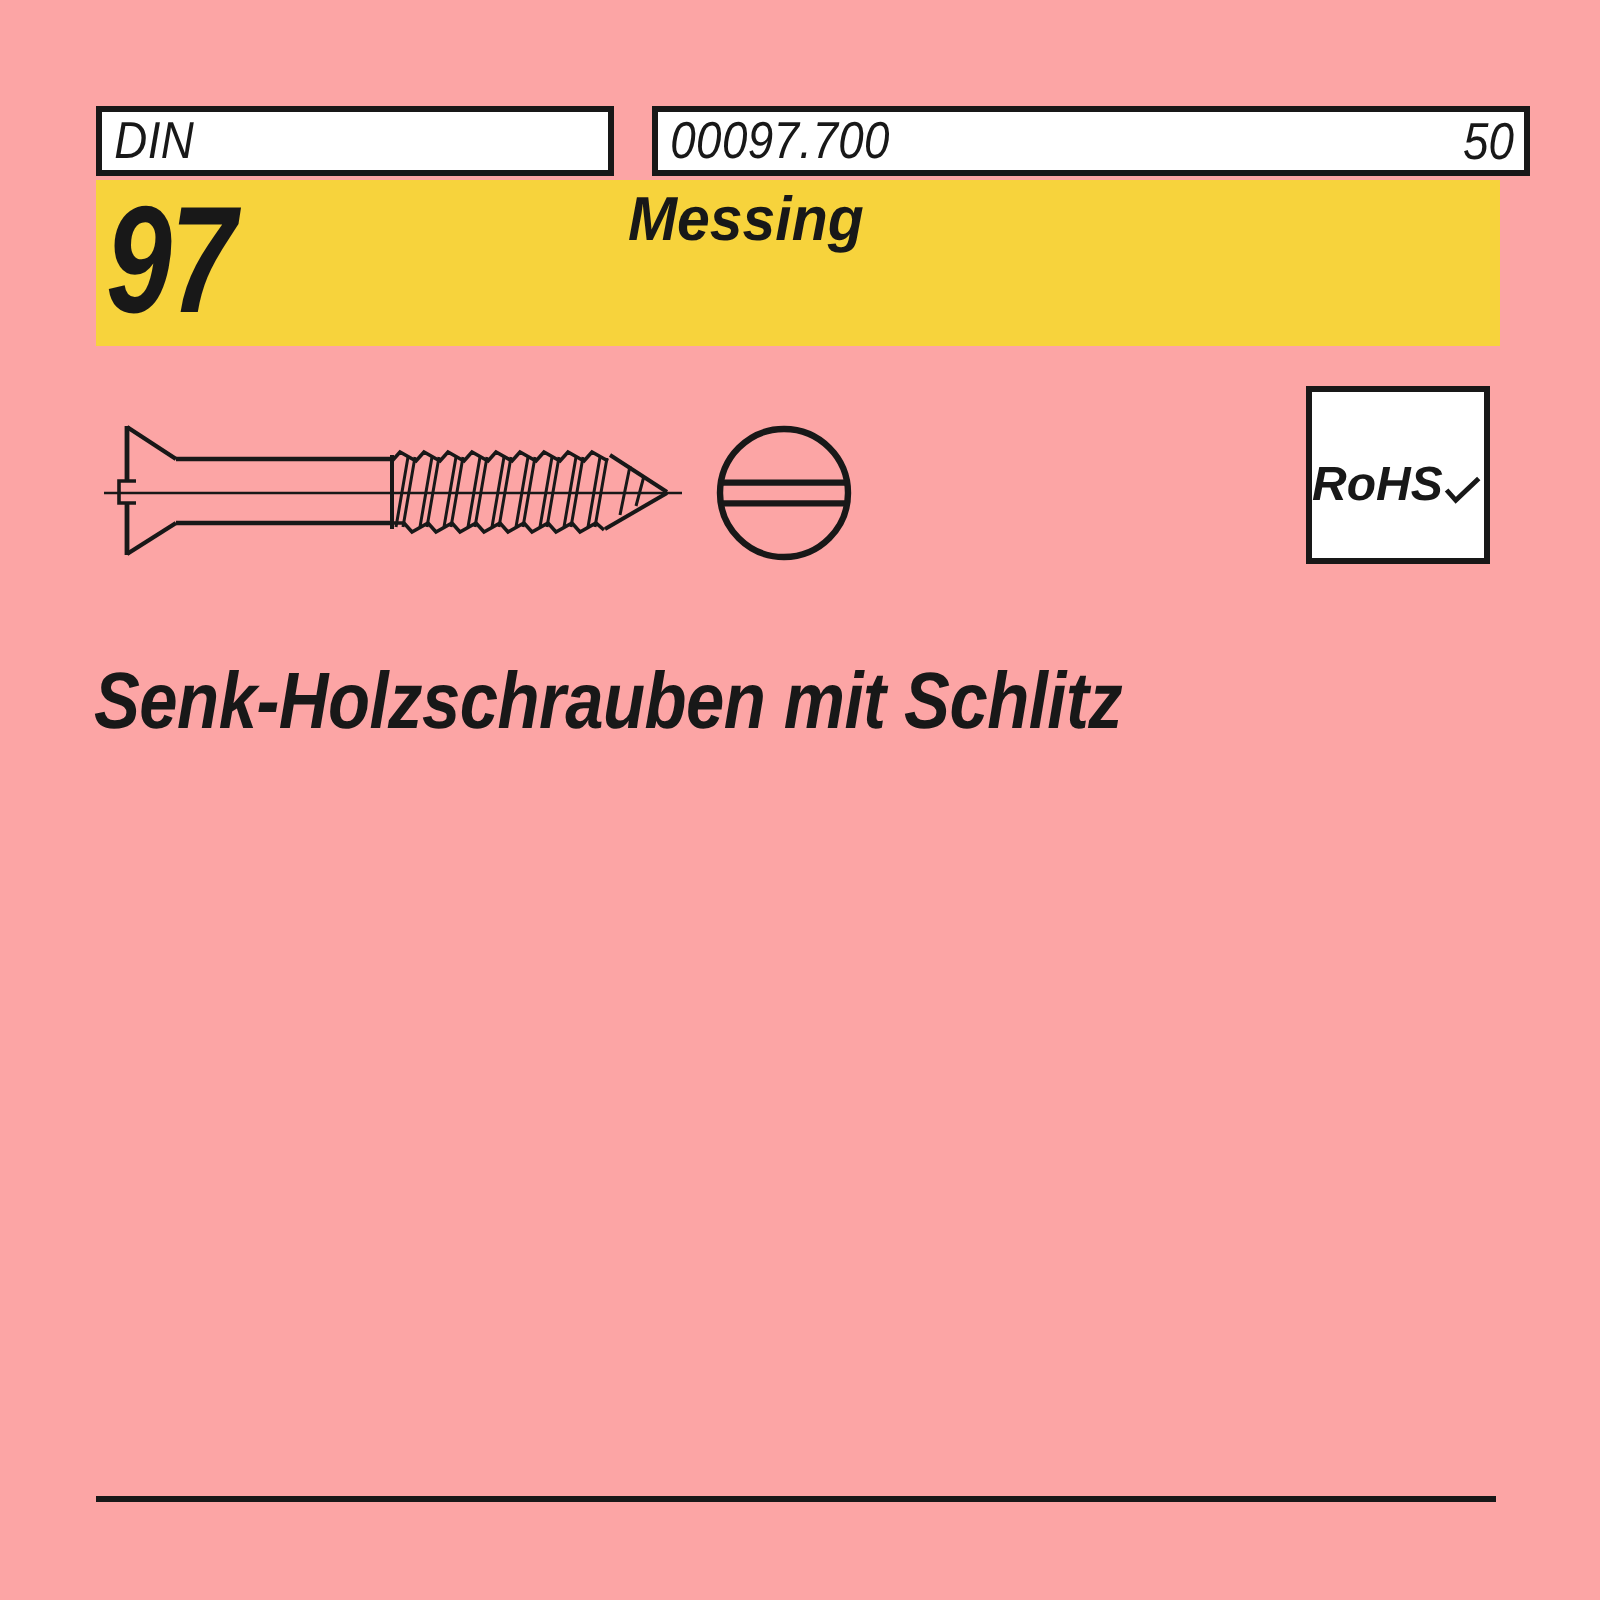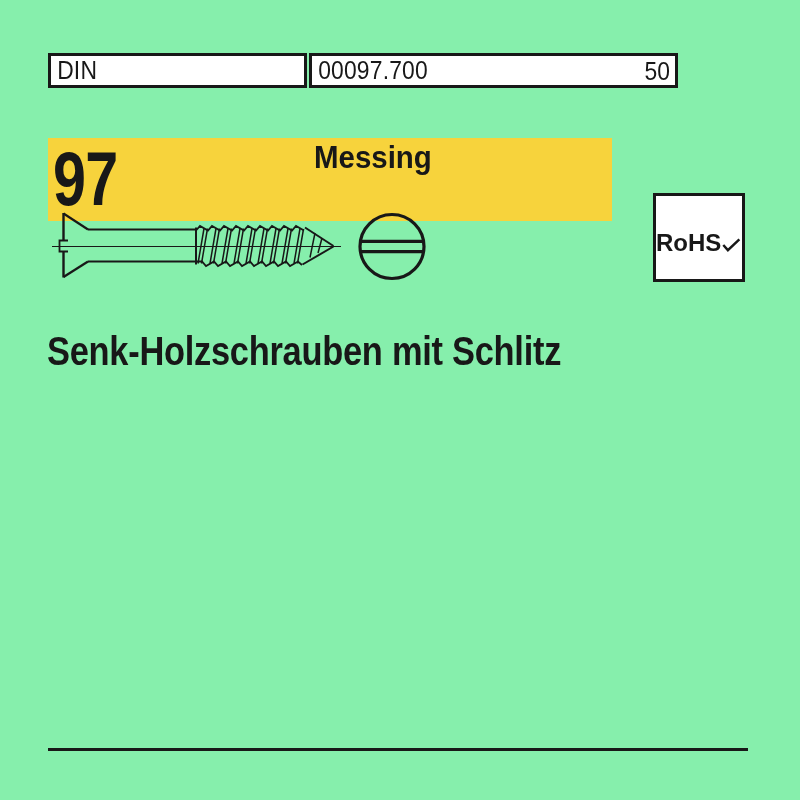--- a/index.html
+++ b/index.html
@@ -10,27 +10,27 @@
   .cell{
     position:absolute;box-sizing:border-box;border:3px solid #181818;background:#fff;
     display:flex;align-items:center;
   }
   .cell-text{
     font-size:26px;font-weight:500;letter-spacing:.2px;
     display:inline-block;transform:scaleX(.88);transform-origin:left center;
     padding-left:7px;white-space:nowrap;
   }
   #header-left{left:48px;top:53px;width:259px;height:35px;}
-  #header-right{left:309px;top:53px;width:369px;height:35px;}
+  #header-right{left:326px;top:53px;width:439px;height:35px;}
   #page-number{
     position:absolute;right:5px;top:50%;transform:translateY(-50%) scaleX(.88);
     transform-origin:right center;font-size:26px;font-weight:500;
   }
   #banner{
-    position:absolute;left:48px;top:90px;width:564px;height:83px;margin-top:48px;
+    position:absolute;left:48px;top:90px;width:702px;height:83px;
   }
   #din-number{
     position:absolute;left:5px;top:3px;font-size:76px;font-weight:bold;line-height:76px;
     display:inline-block;transform:scaleX(.78);transform-origin:left top;letter-spacing:-1px;
   }
   #material{
     position:absolute;left:266px;top:2px;font-size:31px;font-weight:bold;line-height:36px;
     display:inline-block;transform:scaleX(.95);transform-origin:left top;
   }
   #drawing-svg{position:absolute;left:40px;top:180px;}
@@ -47,21 +47,21 @@
     display:inline-block;transform:scaleX(.86);transform-origin:left top;
     letter-spacing:-.3px;white-space:nowrap;
   }
   #bottom-rule{
     position:absolute;left:48px;top:748px;width:700px;height:3px;background:#181818;
   }
 </style>
 </head>
 <body>
 
-<div id="page" style="background: #86efac;">
+<div id="page" style="background: #fca5a5; font-style: italic;">
 
   <div id="header-left" class="cell">
     <span class="cell-text">DIN</span>
   </div>
   <div id="header-right" class="cell">
     <span class="cell-text">00097.700</span>
     <span id="page-number">50</span>
   </div>
 
   <div id="banner" style="background: rgb(247, 211, 60);">

